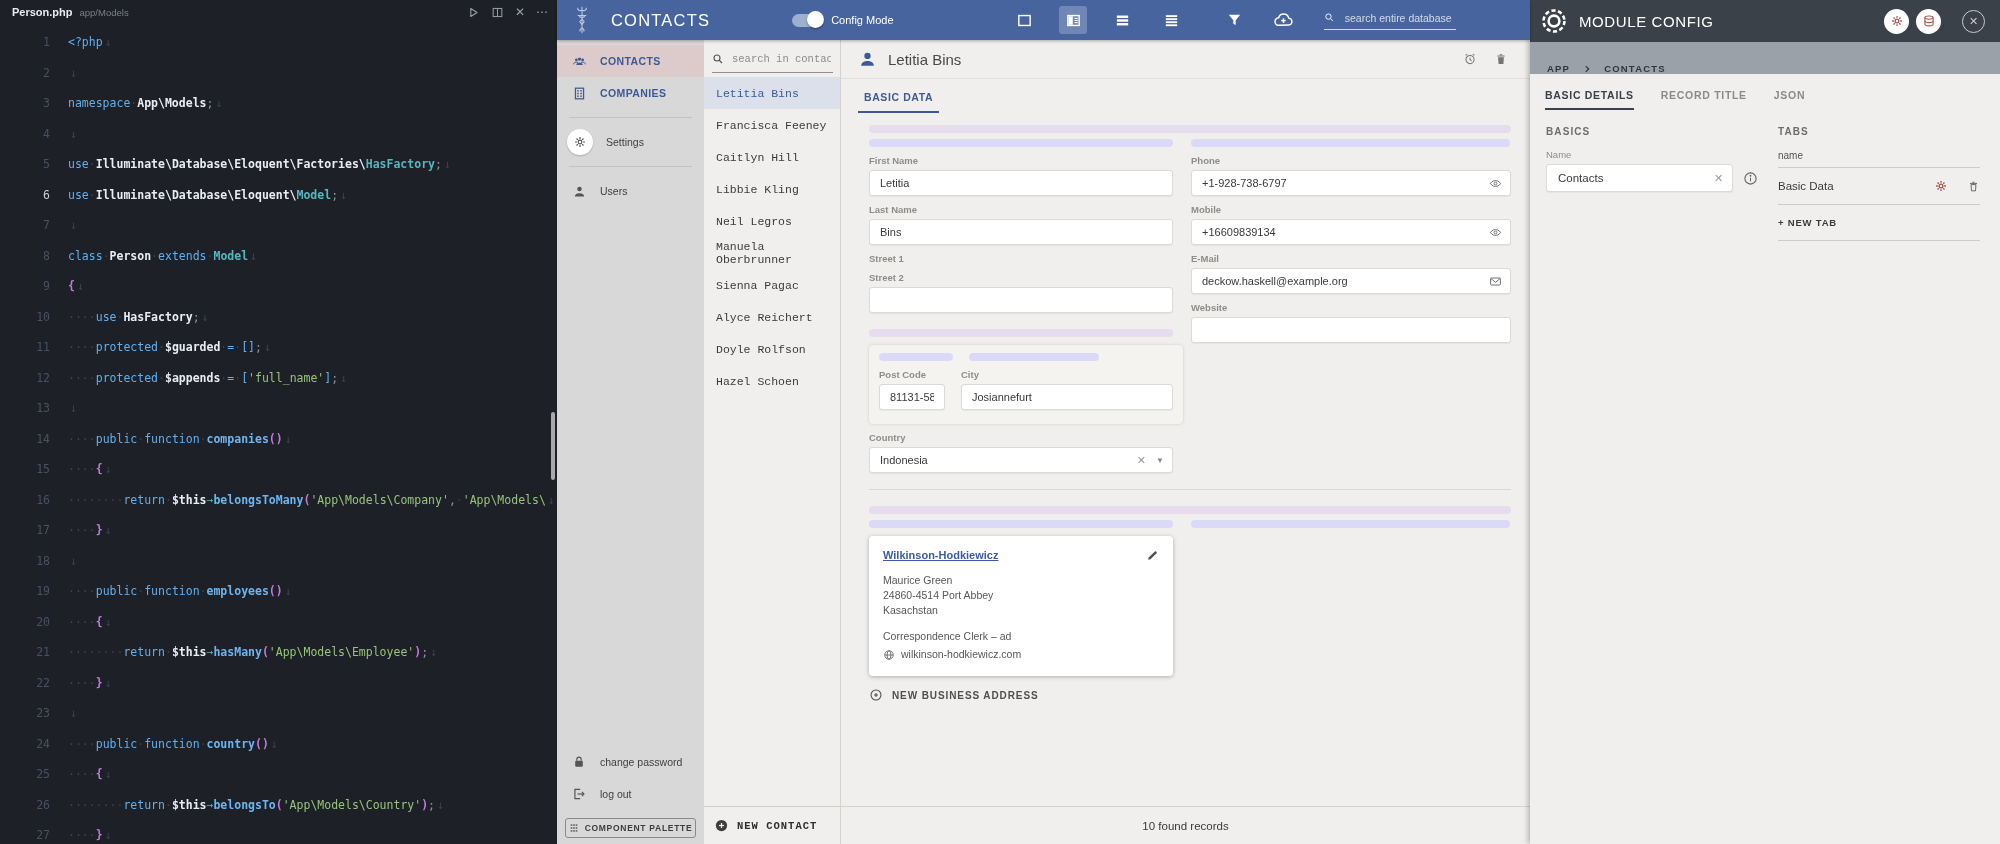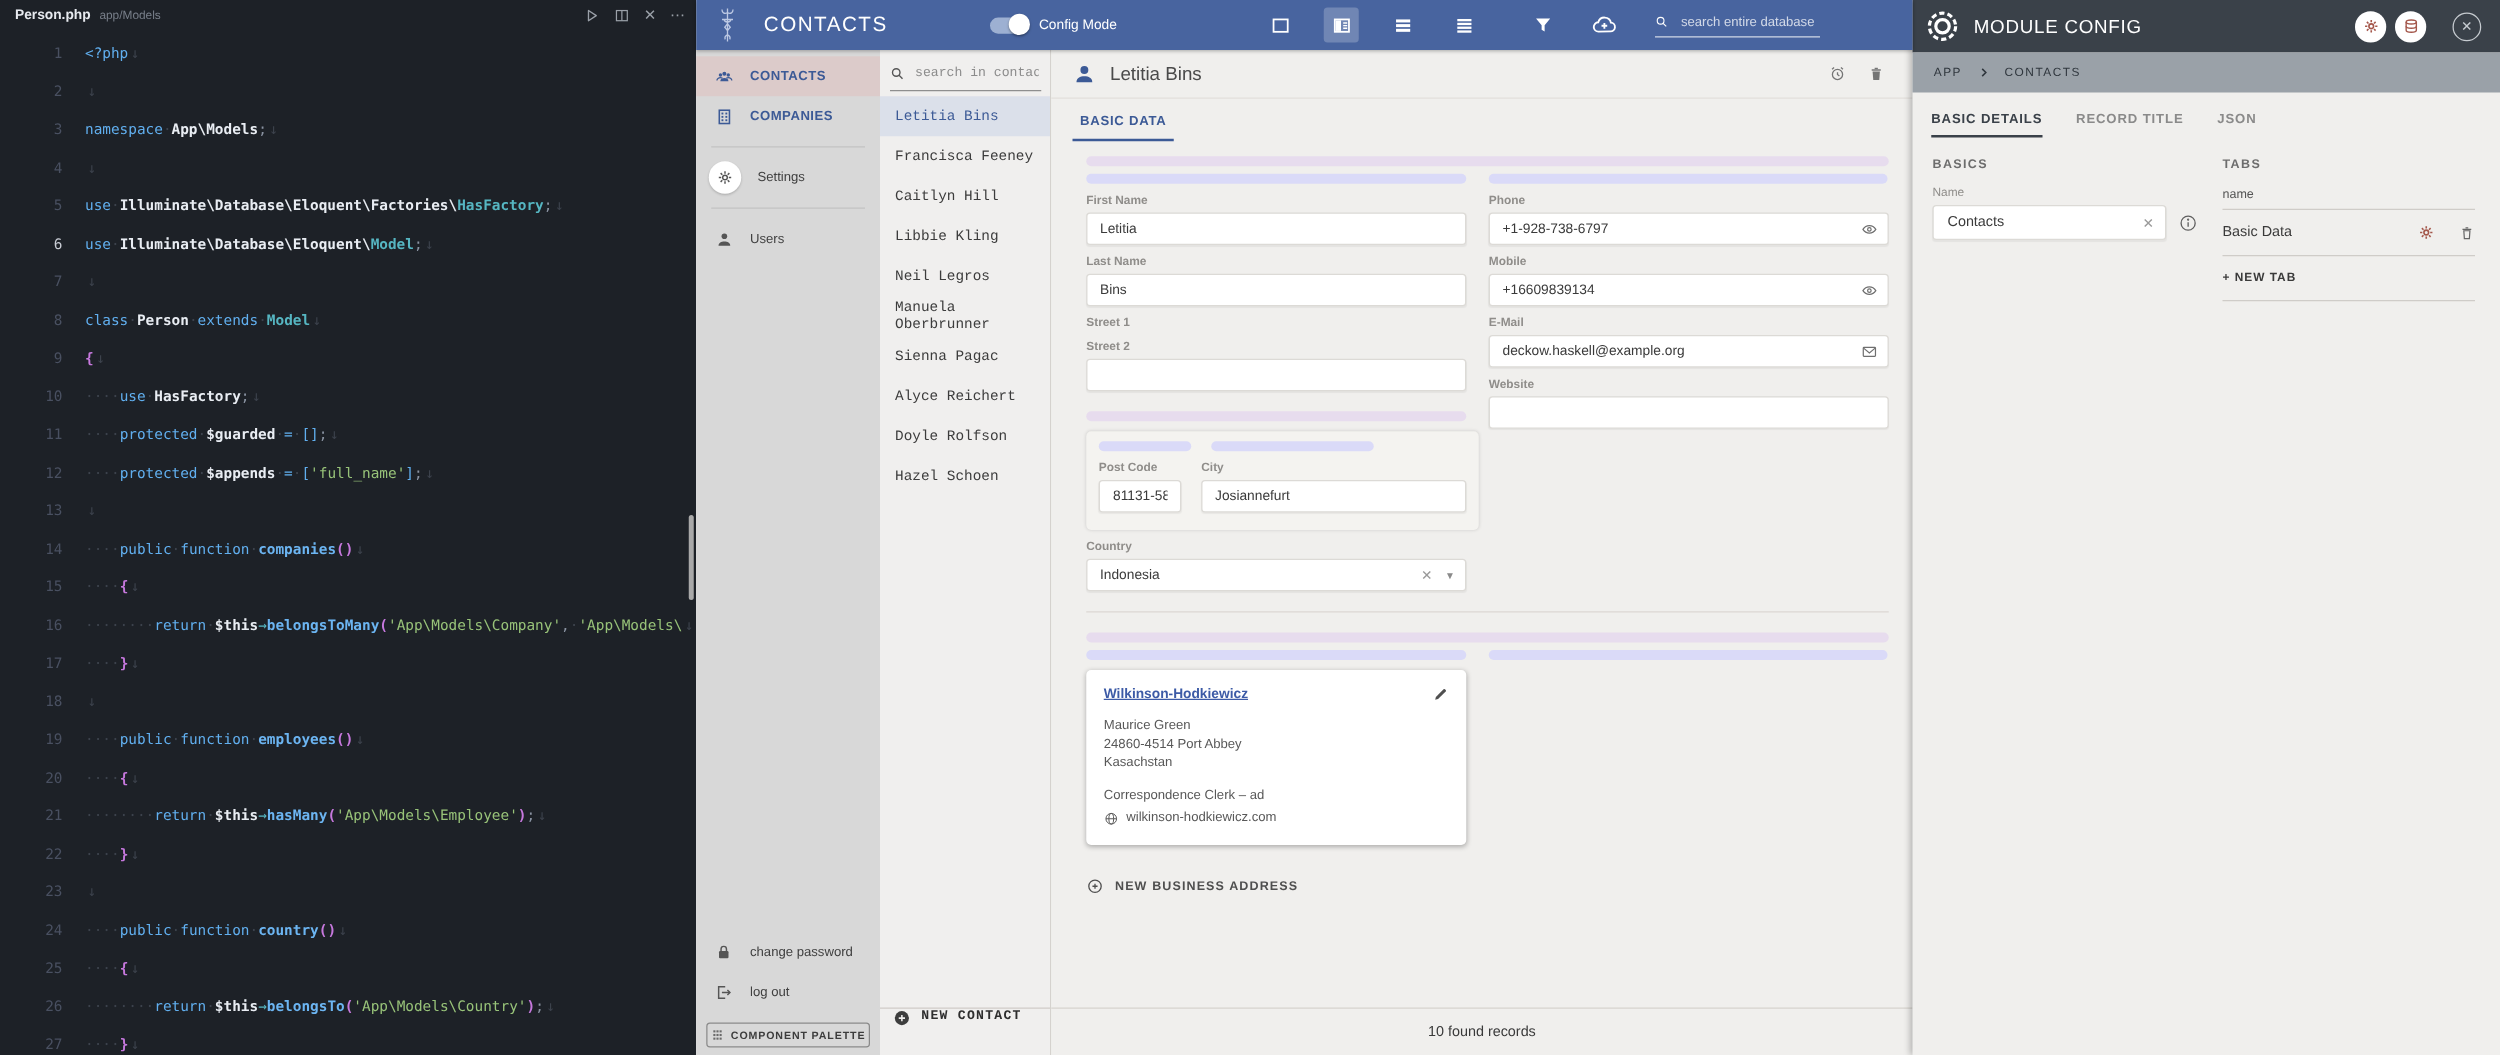--- a/index.html
+++ b/index.html
@@ -68,21 +68,21 @@
 
   
   .list{width:136px;background:#f0efee;border-right:1px solid #d5d2ce;flex:none;display:flex;flex-direction:column;font-family:Liberation Mono, monospace;}
   .list-search{margin:12px 7px 0 8px;border-bottom:1px solid #8f8f8f;display:flex;align-items:center;gap:6px;padding-bottom:6px;}
   .list-search .ic{width:12px;height:12px;color:#555;flex:none;}
   .list-search input{border:0;outline:0;background:transparent;font-size:10.5px;color:#333;width:100%;font-family:inherit;}
   .list-search input::placeholder{color:#8b8b8b;}
   .list-items{flex:1;padding-top:4px;}
   .li{height:32px;display:flex;align-items:center;padding-left:12px;font-size:11.5px;color:#3c3c3c;}
   .li.sel{background:#dbe0ea;color:#3c5a96;}
-  .list-foot{height:37px;border-top:1px solid #cfccc8;display:flex;align-items:flex-start;padding-left:10px;gap:8px;color:#2e2e2e;font-size:10.5px;font-weight:bold;letter-spacing:1px;}
+  .list-foot{height:37px;border-top:1px solid #cfccc8;display:flex;align-items:center;padding-left:10px;gap:8px;color:#2e2e2e;font-size:10.5px;font-weight:bold;letter-spacing:1px;}
   .pc-filled{width:15px;height:15px;color:#3d3d3d;}
 
   
   .detail{flex:1;display:flex;flex-direction:column;background:#f0efed;min-width:0;}
   .d-head{height:38px;display:flex;align-items:center;gap:11px;padding:0 22px 0 17px;border-bottom:1px solid #e2dfdb;}
   .d-person{width:19px;height:19px;color:#3c5a96;}
   .d-title{font-size:15px;color:#4a4a4a;}
   .d-head-icons{margin-left:auto;display:flex;align-items:center;gap:17px;color:#757575;}
   .d-head-icons .ic{width:14px;height:14px;}
   .d-tabs{height:34px;display:flex;align-items:flex-end;padding-left:17px;}
@@ -111,34 +111,34 @@
   .biz-pink{width:642px;margin-top:16px;}
   .card{width:276px;background:#fff;border-radius:4px;box-shadow:0 1px 4px rgba(0,0,0,.28);padding:13px 14px 14px;margin-top:8px;}
   .card-top{display:flex;align-items:flex-start;justify-content:space-between;}
   .card-link{color:#3c5aa6;font-weight:bold;font-size:11px;text-decoration:underline;}
   .card-edit{margin-left:auto;width:13px;height:13px;color:#4f4f4f;}
   .card-line{font-size:10.5px;color:#585858;line-height:15px;}
   .card-block{margin-top:11px;}
   .card-role{margin-top:11px;}
   .card-web{display:flex;align-items:center;gap:6px;margin-top:3px;}
   .card-web .ic{width:12px;height:12px;color:#585858;}
-  .nba{display:flex;align-items:center;gap:9px;margin-top:26px;color:#4f4f4f;font-size:10px;font-weight:bold;letter-spacing:.9px;}
+  .nba{display:flex;align-items:center;gap:9px;margin-top:12px;color:#4f4f4f;font-size:10px;font-weight:bold;letter-spacing:.9px;}
   .nba .ic{width:14px;height:14px;color:#4f4f4f;}
   .d-foot{height:37px;border-top:1px solid #d6d3ce;display:flex;align-items:center;justify-content:center;font-size:11.5px;color:#3a3a3a;}
 
   
   .cfg{position:absolute;left:1530px;top:0;width:470px;height:844px;background:#f0efed;box-shadow:-2px 0 5px rgba(0,0,0,.25);}
   .cfg-head{height:42px;background:#3a4149;display:flex;align-items:center;padding:0 15px 0 10px;color:#fff;}
   .cfg-logo{width:28px;height:28px;color:#fff;}
   .cfg-title{font-size:15px;letter-spacing:.6px;margin-left:11px;}
   .cfg-btns{margin-left:auto;display:flex;align-items:center;gap:7px;}
   .circle-btn{width:25px;height:25px;border-radius:50%;background:#fff;display:flex;align-items:center;justify-content:center;color:#a4574b;}
   .circle-btn .ic{width:14px;height:14px;}
   .cfg-close{width:21px;height:21px;border:1.5px solid #c7ccd1;border-radius:50%;color:#c7ccd1;display:flex;align-items:center;justify-content:center;font-size:11px;margin-left:14px;}
-  .cfg-crumb{height:32px;background:#9aa1a8;display:flex;align-items:center;padding:0 17px;gap:12px;color:#2f363d;font-size:9.5px;font-weight:normal;letter-spacing:1.2px;}
+  .cfg-crumb{height:32px;background:#9aa1a8;display:flex;align-items:flex-end;padding:0 17px;gap:12px;color:#2f363d;font-size:9.5px;font-weight:bold;letter-spacing:1.2px;}
   .crumb-sep{width:10px;height:10px;color:#2f363d;}
   .cfg-tabs{height:36px;display:flex;align-items:flex-end;padding-left:15px;gap:27px;}
   .cfg-tab{font-size:10.5px;font-weight:bold;letter-spacing:.7px;color:#8a8a8a;padding-bottom:7px;border-bottom:2px solid transparent;}
   .cfg-tab.active{color:#3a4149;border-bottom-color:#3a4149;}
   .cfg-body{display:flex;padding:16px 20px 0 16px;gap:36px;}
   .cfg-col1{width:196px;flex:none;}
   .cfg-col2{flex:1;}
   .cfg-sec{font-size:10px;font-weight:bold;letter-spacing:1.1px;color:#6d6d6d;}
   .cfg-col1 label{display:block;font-size:9.5px;color:#8f8d8a;margin:12px 0 4px;}
   .name-row{display:flex;align-items:center;gap:10px;}

